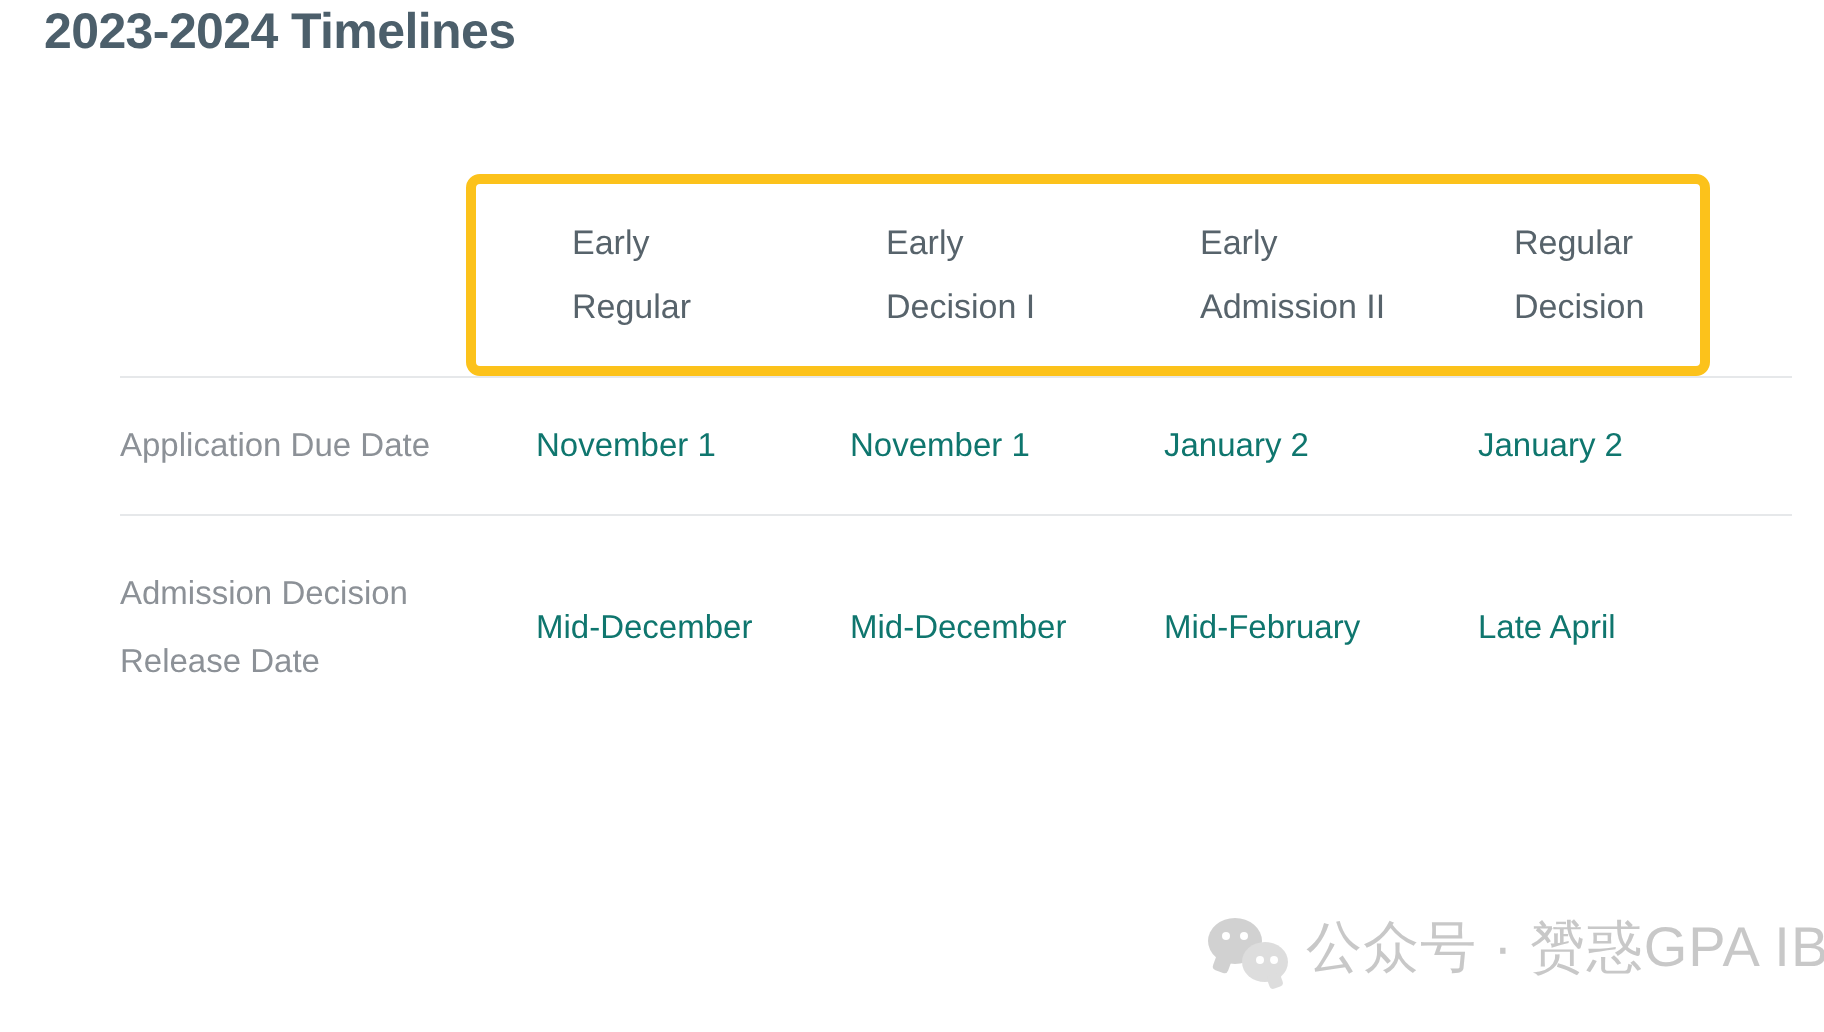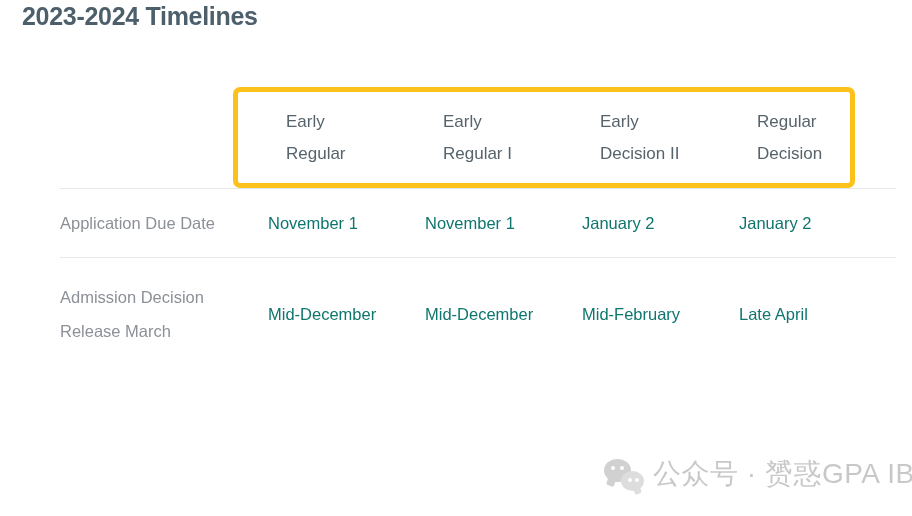--- a/index.html
+++ b/index.html
@@ -213,48 +213,48 @@
           </th>
           <th>
             <div class="th-inner">
               <div>Early</div>
               <div>Regular</div>
             </div>
           </th>
           <th>
             <div class="th-inner">
               <div>Early</div>
-              <div>Regular I</div>
+              <div>Decision I</div>
             </div>
           </th>
           <th>
             <div class="th-inner">
               <div>Early</div>
-              <div>Decision II</div>
+              <div>Admission II</div>
             </div>
           </th>
           <th>
             <div class="th-inner">
               <div>Regular</div>
               <div>Decision</div>
             </div>
           </th>
         </tr>
       </thead>
 
       <tbody>
         <tr class="tbody-row row-1">
           <td class="cell-label">Application Due Date</td>
           <td class="cell-data">November 1</td>
           <td class="cell-data">November 1</td>
           <td class="cell-data">January 2</td>
           <td class="cell-data">January 2</td>
         </tr>
         <tr class="tbody-row row-2">
-          <td class="cell-label">Admission Decision Release March</td>
+          <td class="cell-label">Admission Decision Release Date</td>
           <td class="cell-data">Mid-December</td>
           <td class="cell-data">Mid-December</td>
           <td class="cell-data">Mid-February</td>
           <td class="cell-data">Late April</td>
         </tr>
       </tbody>
     </table>
 
     <div class="highlight-box"></div>
   </div>

